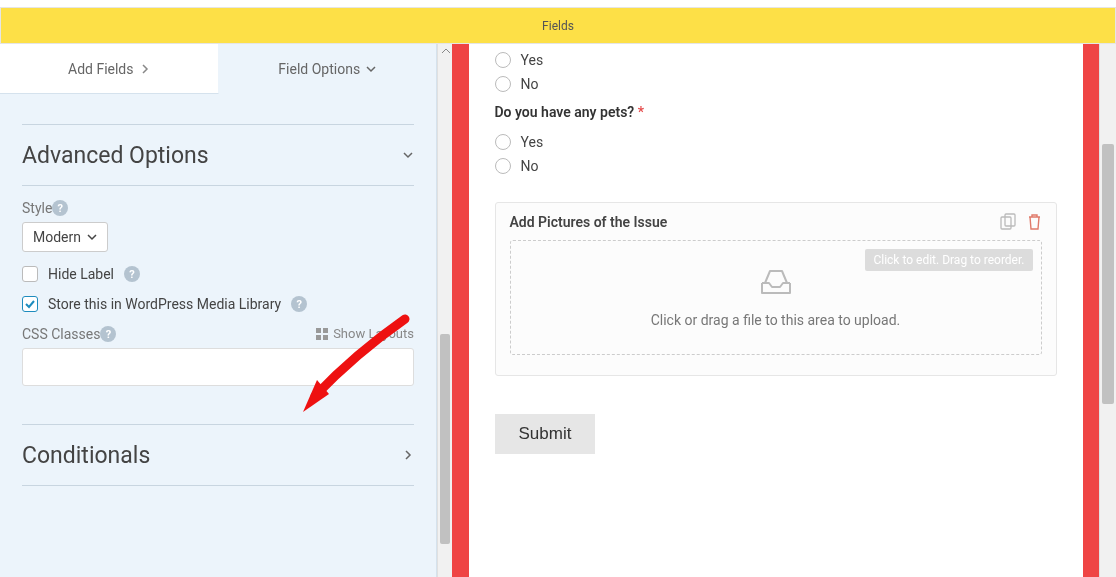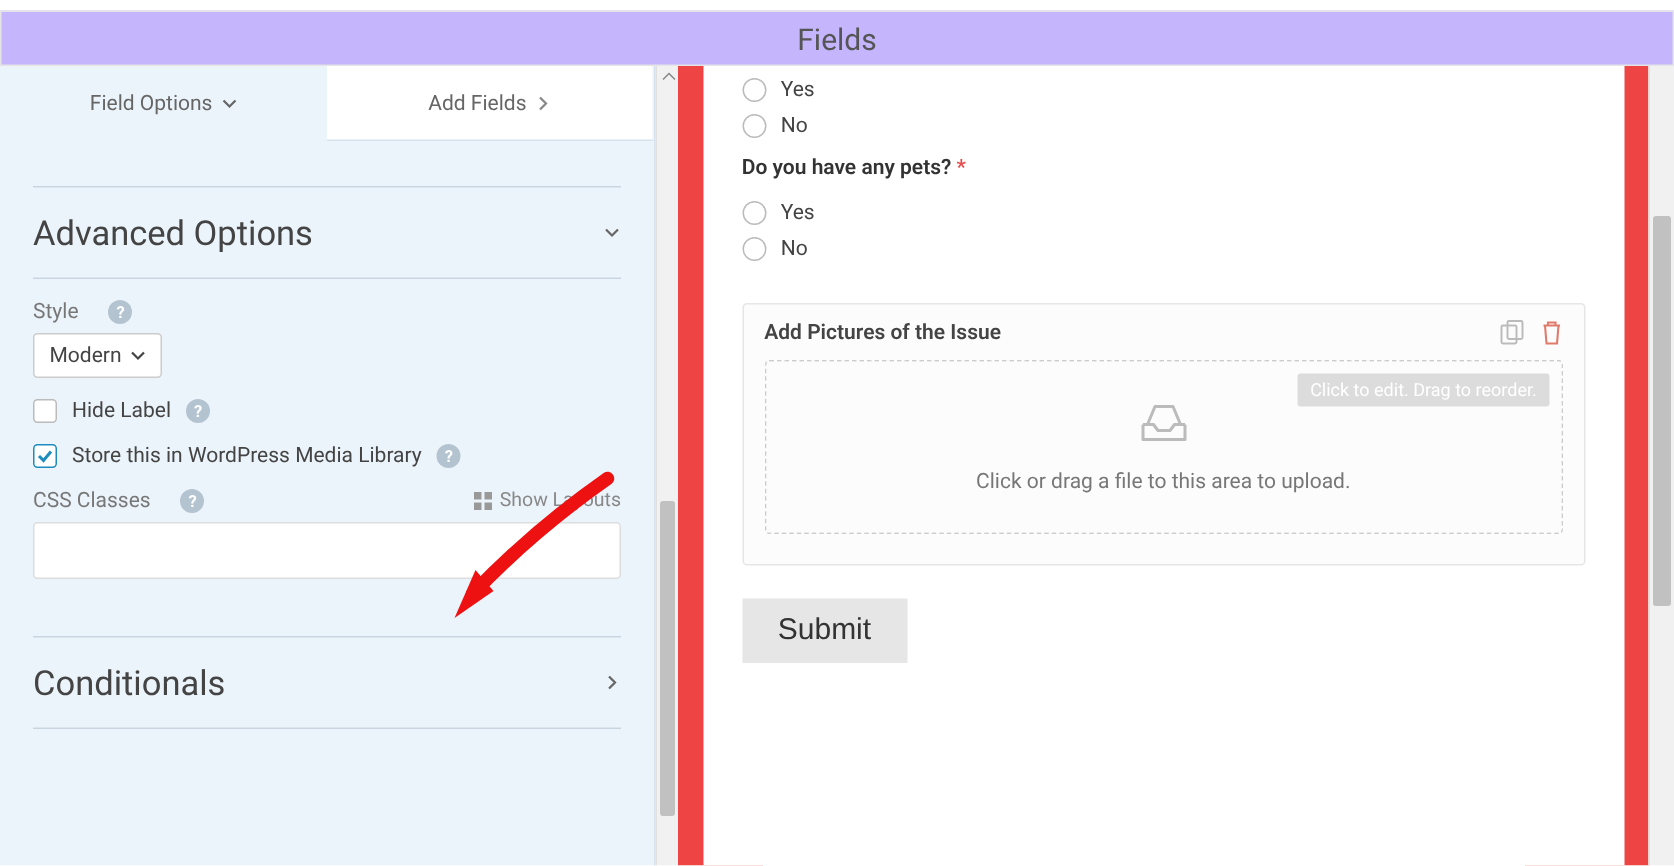--- a/index.html
+++ b/index.html
@@ -1,29 +1,29 @@
 <!DOCTYPE html>
 <html><head>
 <meta charset="utf-8">
 <style>
   * { box-sizing: border-box; margin: 0; padding: 0; }
   body { font-family: -apple-system, BlinkMacSystemFont, "Segoe UI", Roboto, Arial, sans-serif; font-size: 14px; color: #444; background: #fff; width: 1116px; height: 577px; overflow: hidden; position: relative; }
-  .header-bar { height: 37px; background: #c4b5fd; border: 1px solid #e5e5e5; text-align: center; line-height: 37px; font-size: 20px; color: #555; }
+  .header-bar { height: 37px; background: #fde047; border: 1px solid #e5e5e5; text-align: center; line-height: 37px; font-size: 12px; color: #555; }
   .top-border { height: 7px; background: #fff; }
   .container { display: flex; height: 533px; }
   .sidebar { width: 437px; background: #ecf4fb; border-right: 1px solid #d5e2ed; display: flex; flex-direction: column; position: relative; }
   .tabs { display: flex; height: 50px; }
   .tab { flex: 1; display: flex; align-items: center; justify-content: center; gap: 6px; font-size: 14px; color: #666; cursor: pointer; }
   .tab.add { background: #fff; border-right: 1px solid #ecf4fb; border-bottom: 1px solid #d5e2ed; }
   .tab.options { background: #ecf4fb; }
   .panel-content { padding: 0 22px; overflow-y: auto; flex: 1; }
   .hr { border: none; border-top: 1px solid #c8d5e0; margin: 0; }
   .section-header { display: flex; align-items: center; justify-content: space-between; height: 60px; font-size: 23px; color: #444; cursor: pointer; }
   .field-row { margin: 14px 0; }
-  .field-label { color: #777; font-size: 14px; display: inline-flex; align-items: center; gap: 20px; }
+  .field-label { color: #777; font-size: 14px; display: inline-flex; align-items: center; gap: 0; }
   .help-icon { display: inline-flex; align-items: center; justify-content: center; width: 16px; height: 16px; border-radius: 50%; background: #b4c3d0; color: #fff; font-size: 11px; font-weight: bold; }
   .select { margin-top: 6px; display: inline-flex; align-items: center; gap: 6px; background: #fff; border: 1px solid #ccc; border-radius: 3px; padding: 6px 10px; font-size: 14px; color: #444; cursor: pointer; }
   .chk-row { display: flex; align-items: flex-start; gap: 10px; color: #444; }
   .chk { width: 16px; height: 16px; border: 1px solid #bbb; border-radius: 3px; background: #fff; display: inline-flex; align-items: center; justify-content: center; }
   .chk.checked { background: #fff; border-color: #1e8cbe; color: #1e8cbe; }
   .show-layouts { float: right; color: #888; font-size: 13px; display: inline-flex; align-items: center; gap: 5px; }
   .textinput { width: 100%; height: 38px; border: 1px solid #ddd; border-radius: 3px; background: #fff; margin-top: 6px; }
   .preview { flex: 1; background: #ef4444; display: flex; justify-content: center; }
   .scroll-track { width: 17px; background: #f1f1f1; position: relative; border-left: 1px solid #e0e0e0; }
   .scroll-thumb { position: absolute; left: 2px; right: 2px; background: #c1c1c1; border-radius: 2px; }
@@ -32,47 +32,47 @@
   .radio { width: 16px; height: 16px; border: 1px solid #bbb; border-radius: 50%; background: #fff; }
   .question { font-weight: 600; color: #333; margin-top: 12px; margin-bottom: 14px; }
   .req { color: #e54c4c; }
   .upload-wrap { border: 1px solid #e6e6e6; border-radius: 3px; padding: 10px 14px 20px 14px; background: #fcfcfc; position: relative; }
   .upload-head { display: flex; align-items: center; justify-content: space-between; margin-bottom: 10px; }
   .upload-head .title { font-weight: 600; color: #444; }
   .upload-icons { display: flex; gap: 10px; color: #bbb; }
   .dropzone { border: 1px dashed #ccc; border-radius: 3px; padding: 26px 10px; text-align: center; color: #777; position: relative; }
   .dropzone .tooltip { position: absolute; top: 8px; right: 8px; background: #dcdcdc; color: #fff; font-size: 12px; padding: 4px 8px; border-radius: 2px; }
   .upload-icon { display: inline-block; margin-bottom: 12px; }
-  .submit-btn { margin-top: 22px; padding: 10px 24px; background: #e6e6e6; border: none; color: #333; font-size: 20px; cursor: pointer; }
+  .submit-btn { margin-top: 38px; padding: 10px 24px; background: #e6e6e6; border: none; color: #333; font-size: 17px; cursor: pointer; }
   .arrow-overlay { position: absolute; pointer-events: none; z-index: 50; }
   .ic { display: inline-flex; align-items: center; justify-content: center; }
 </style>
 </head>
 <body>
 
 <div class="top-border"></div>
 <div class="header-bar">Fields</div>
 
 <div class="container">
 
   <div class="sidebar">
     <div class="tabs">
+      <div class="tab add">
+        <span>Add Fields</span>
+        <span class="ic">
+            <svg width="10" height="10" viewBox="0 0 10 10">
+              <path d="M3 1 L7 5 L3 9" fill="none" stroke="#888" stroke-width="1.5"></path>
+            </svg>
+          </span>
+      </div>
       <div class="tab options">
         <span>Field Options</span>
         <span class="ic">
             <svg width="10" height="10" viewBox="0 0 10 10">
               <path d="M1 3 L5 7 L9 3" fill="none" stroke="#666" stroke-width="1.5"></path>
-            </svg>
-          </span>
-      </div>
-      <div class="tab add">
-        <span>Add Fields</span>
-        <span class="ic">
-            <svg width="10" height="10" viewBox="0 0 10 10">
-              <path d="M3 1 L7 5 L3 9" fill="none" stroke="#888" stroke-width="1.5"></path>
             </svg>
           </span>
       </div>
     </div>
 
     <div class="panel-content">
       <div style="height:30px"></div>
       <hr class="hr">
       <div class="section-header">
         <span>Advanced Options</span>

